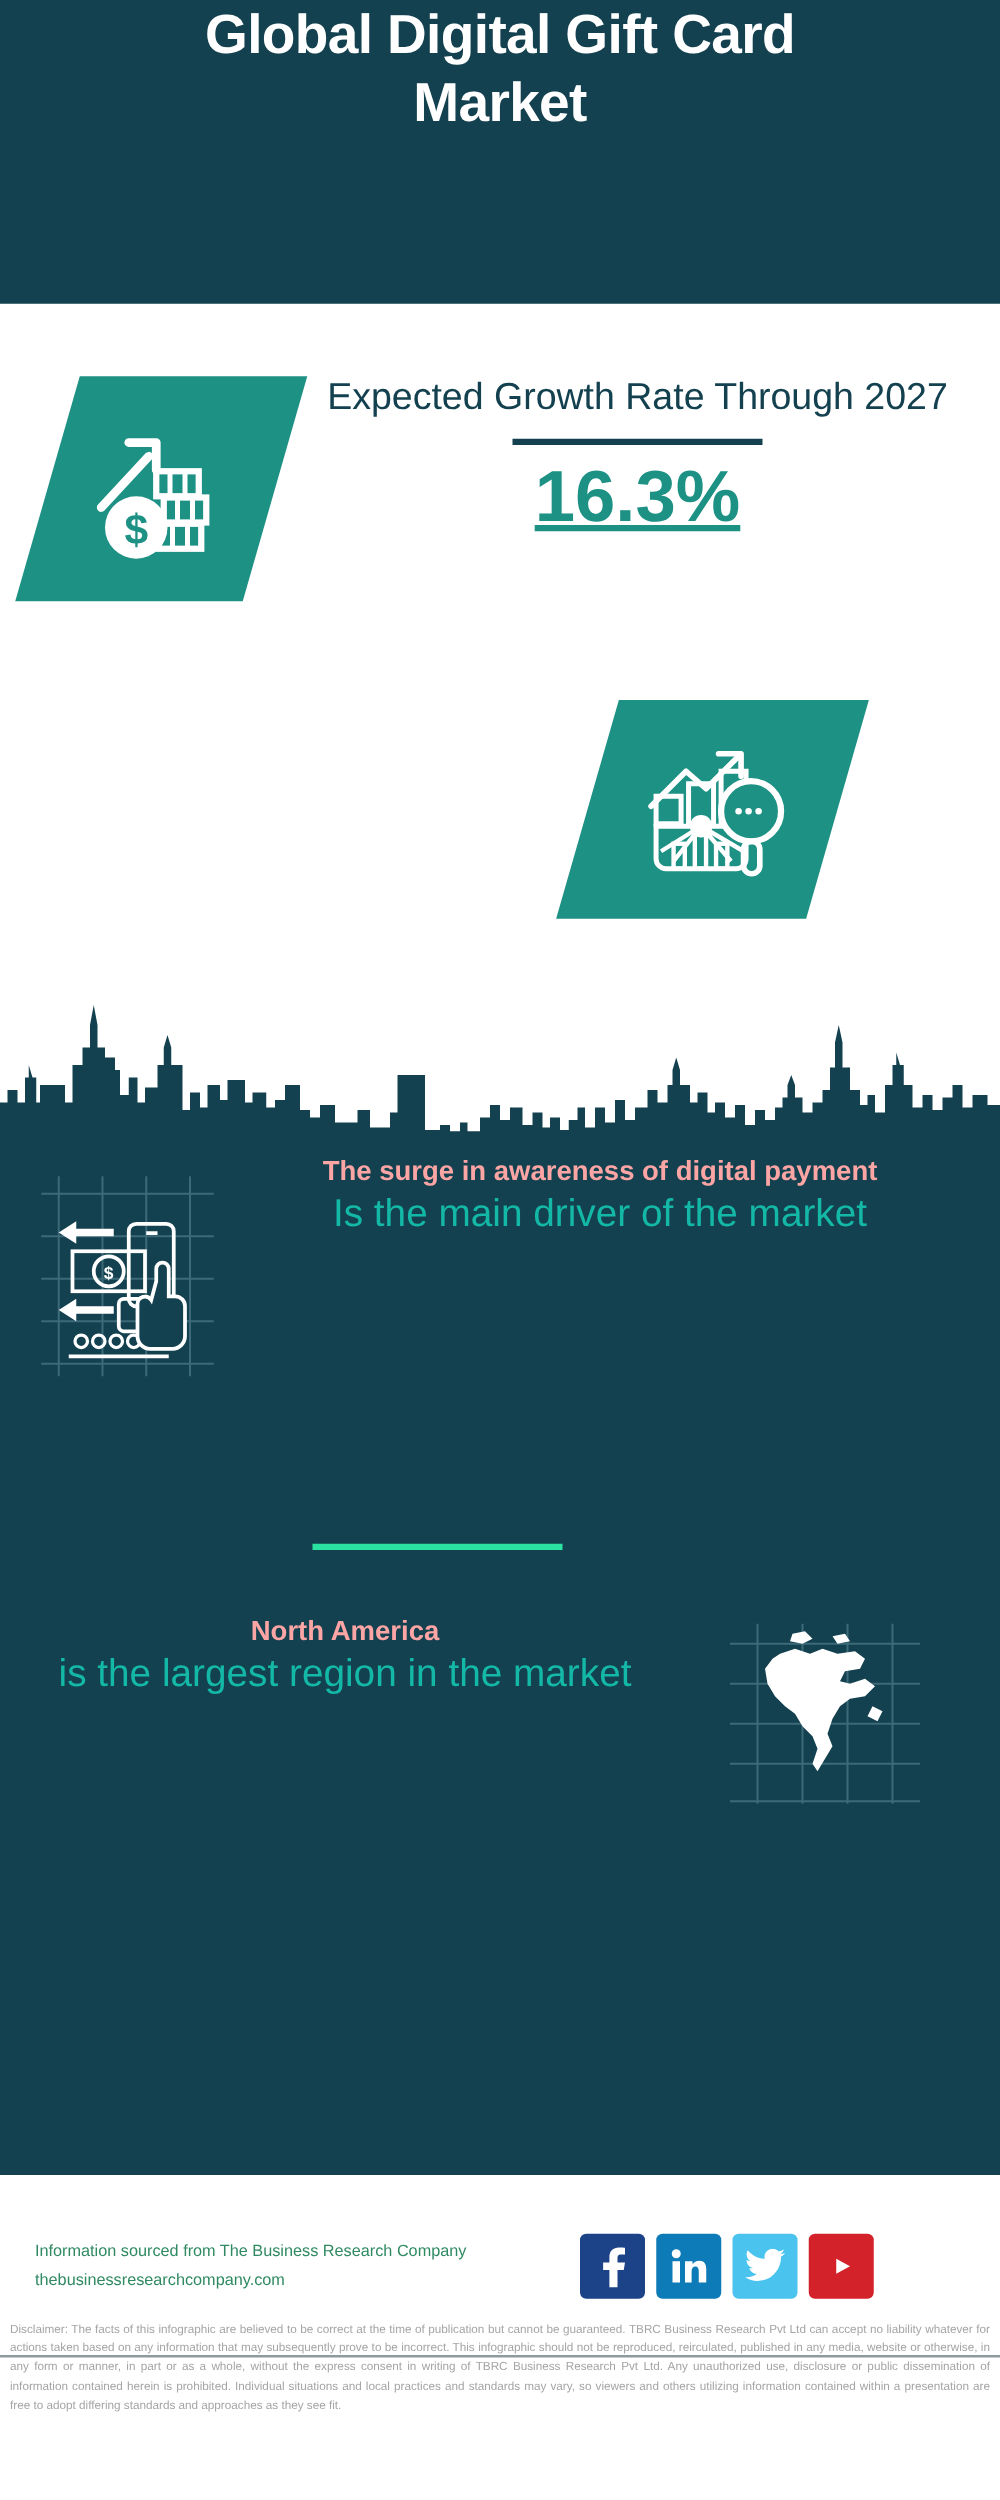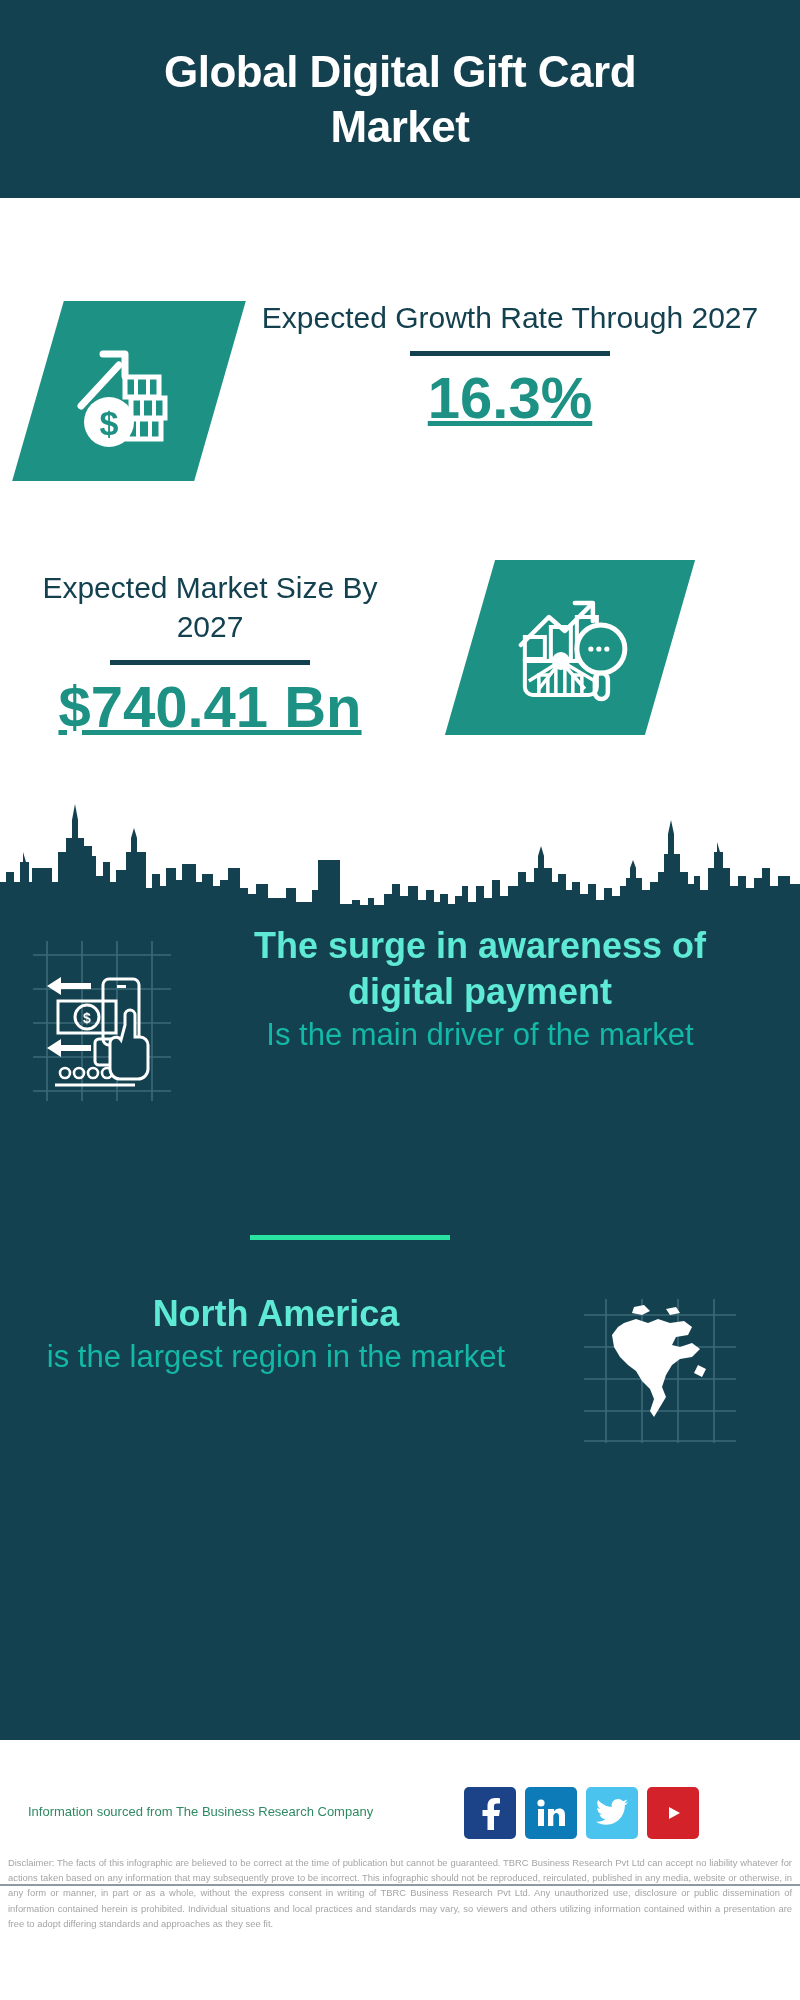--- a/index.html
+++ b/index.html
@@ -13,24 +13,24 @@
     width: 800px;
     height: 2000px;
     overflow: hidden;
     background: #ffffff;
   }
 
   
   .header {
     position: absolute;
     left: 0; top: 0;
-    width: 800px; height: 198px;
+    width: 800px; height: 243px;
     background: #14414f;
     display: flex;
-    align-items: center;
+    align-items: flex-start;
     justify-content: center;
   }
   .header-title {
     color: #ffffff;
     font-size: 44px;
     font-weight: bold;
     line-height: 1.25;
     text-align: center;
     letter-spacing: -0.5px;
     max-width: 560px;
@@ -115,22 +115,22 @@
     align-items: flex-start;
   }
   .icon-box {
     width: 200px;
     display: flex;
     justify-content: center;
     padding-top: 18px;
   }
   .driver-text { width: 560px; text-align: center; padding-top: 8px; }
   .hl-green {
-    color: #5eead4;
-    font-size: 36px;
+    color: #fca5a5;
+    font-size: 22px;
     font-weight: bold;
     line-height: 1.28;
   }
   .sub-white {
     color: #14b8a6;
     font-size: 31px;
     line-height: 1.28;
   }
   .divider-green {
     position: absolute;
@@ -229,25 +229,20 @@
       </div>
     </div>
     <div class="stat1-text">
       <div class="stat-label">Expected Growth Rate Through 2027</div>
       <div class="divider-dark"></div>
       <div class="stat-value">16.3%</div>
     </div>
   </div>
 
   <div class="stat2">
-    <div class="stat2-text">
-      <div class="stat-label">Expected Market Size By 2027</div>
-      <div class="divider-dark"></div>
-      <div class="stat-value">$740.41 Bn</div>
-    </div>
     <div class="badge badge2">
       <div class="badge-inner">
         <svg width="122" height="118" viewBox="0 0 122 118" fill="none" aria-hidden="true">
           <path d="M12 56 L40 28 L56 42 L82 16" stroke="#fff" stroke-width="4.5" fill="none" stroke-linecap="round" stroke-linejoin="round"></path>
           <path d="M66 14 L84 14 L84 32" stroke="#fff" stroke-width="4.5" fill="none" stroke-linecap="round" stroke-linejoin="round"></path>
           <rect x="16" y="48" width="20" height="22" stroke="#fff" stroke-width="4" fill="none"></rect>
           <rect x="42" y="38" width="20" height="32" stroke="#fff" stroke-width="4" fill="none"></rect>
           <rect x="68" y="28" width="20" height="42" stroke="#fff" stroke-width="4" fill="none"></rect>
           <path d="M16 72 L16 98 a8 8 0 0 0 8 8 L80 106 a8 8 0 0 0 8 -8 L88 72 Z" stroke="#fff" stroke-width="4" fill="none"></path>
           <rect x="30" y="86" width="9" height="20" stroke="#fff" stroke-width="3.5" fill="none"></rect>
@@ -335,20 +330,21 @@
           <path fill="#ffffff" d="M118 70 L126 74 L122 82 L114 78 Z"></path>
         </svg>
       </div>
     </div>
 
   </div>
 
   <div class="footer">
     <div class="footer-text">
       <div class="footer-line">Information sourced from The Business Research Company</div>
+      <div class="footer-line">thebusinessresearchcompany.com</div>
     </div>
     <div class="social-row">
       <div class="soc soc-fb">
         <svg width="26" height="34" viewBox="0 0 26 34" aria-hidden="true">
             <path fill="#fff" d="M17 34 V20 h5 l1 -6 h-6 v-3.5 c0 -1.8 0.5 -3 3 -3 H23 V2.2 C22.4 2.1 20.4 2 18.1 2 13.6 2 10.5 4.7 10.5 9.8 V14 H5.5 v6 h5 v14 Z"></path>
           </svg>
       </div>
       <div class="soc soc-li">
         <svg width="30" height="30" viewBox="0 0 30 30" aria-hidden="true">
           <rect x="2" y="11" width="6" height="17" fill="#fff"></rect>

